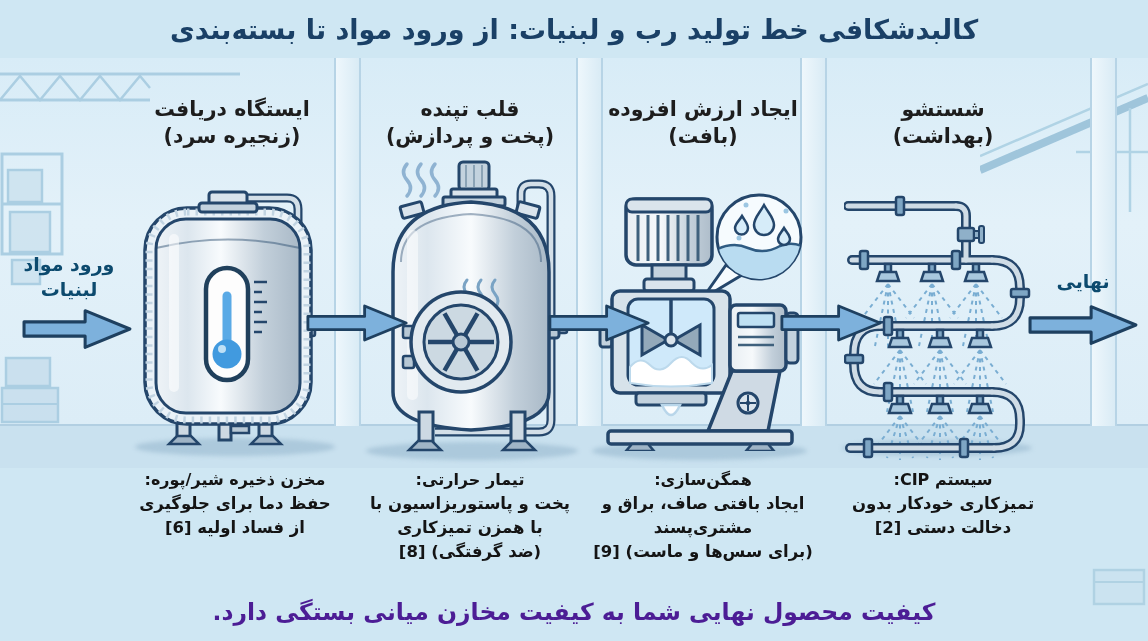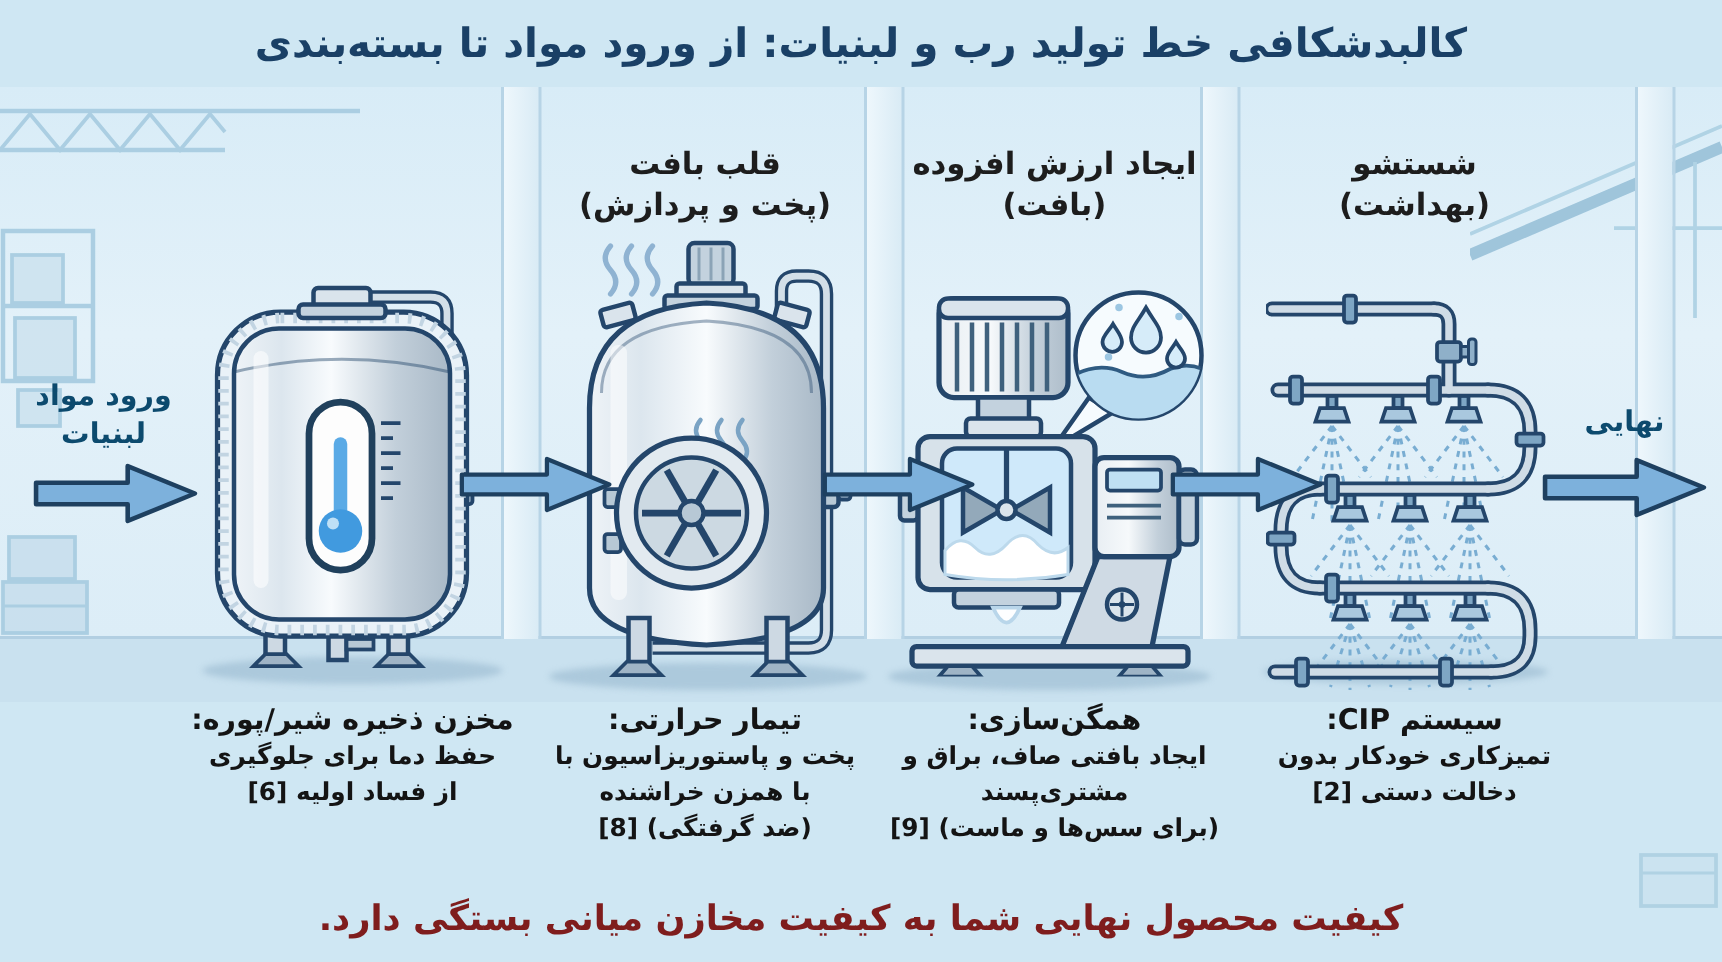--- a/index.html
+++ b/index.html
@@ -11,23 +11,23 @@
   .floor{position:absolute;left:0;top:424px;width:1148px;height:44px;background:#c9e1ef;
          border-top:2px solid #b2cfe2;box-sizing:border-box;}
   .pillar{position:absolute;top:58px;width:27px;height:368px;
           background:linear-gradient(90deg,#eef7fc,#d9ebf5);
           border-left:2px solid #b7d4e6;border-right:2px solid #b7d4e6;box-sizing:border-box;}
   .shadow{position:absolute;background:rgba(144,178,202,.5);border-radius:50%;filter:blur(2px);}
   .title{font-weight:800;font-size:27px;color:#1a4066;text-align:center;direction:rtl;}
   .hdr{font-weight:700;font-size:20.5px;line-height:27px;color:#1d1d1d;text-align:center;direction:rtl;}
   .flow{font-weight:700;font-size:19px;line-height:25px;color:#0c4a6e;text-align:center;direction:rtl;}
   .cap{font-size:16.5px;line-height:24px;color:#141414;font-weight:600;text-align:center;direction:rtl;}
-  .cap .t{display:block;font-weight:700;font-size:19px;}
+  .cap .t{display:block;font-weight:700;font-size:16px;}
   .cap span{display:block;}
-  .footer{font-weight:700;font-size:23.5px;color:#7f1d1d;text-align:center;direction:rtl;}
+  .footer{font-weight:700;font-size:23.5px;color:#4c1d95;text-align:center;direction:rtl;}
   .bg{opacity:.95;}
 </style>
 </head>
 <body>
 
 <div class="canvas">
 
   <div class="scene"></div>
   <div class="floor"></div>
 
@@ -60,22 +60,26 @@
     <line x1="2" y1="16" x2="52" y2="16" stroke="#afd1e3" stroke-width="2"></line>
   </svg>
 
   <div class="pillar" style="left:334px"></div>
   <div class="pillar" style="left:576px"></div>
   <div class="pillar" style="left:800px"></div>
   <div class="pillar" style="left:1090px"></div>
 
   <div class="abs title" style="left:0;top:14px;width:1148px">کالبدشکافی خط تولید رب و لبنیات: از ورود مواد تا بسته‌بندی</div>
 
+  <div class="abs hdr" style="left:122px;top:96px;width:220px">
+    <span>ایستگاه دریافت</span><br>
+    <span>(زنجیره سرد)</span>
+  </div>
   <div class="abs hdr" style="left:360px;top:96px;width:220px">
-    <span>قلب بافت</span><br>
+    <span>قلب تپنده</span><br>
     <span>(پخت و پردازش)</span>
   </div>
   <div class="abs hdr" style="left:593px;top:96px;width:220px">
     <span>ایجاد ارزش افزوده</span><br>
     <span>(بافت)</span>
   </div>
   <div class="abs hdr" style="left:833px;top:96px;width:220px">
     <span>شستشو</span><br>
     <span>(بهداشت)</span>
   </div>
@@ -358,21 +362,21 @@
   </svg>
 
   <div class="abs cap" style="left:110px;top:468px;width:250px">
     <span class="t">مخزن ذخیره شیر/پوره:</span>
     <span>حفظ دما برای جلوگیری</span>
     <span>از فساد اولیه [6]</span>
   </div>
   <div class="abs cap" style="left:345px;top:468px;width:250px">
     <span class="t">تیمار حرارتی:</span>
     <span>پخت و پاستوریزاسیون با</span>
-    <span>با همزن خراشنده</span>
+    <span>با همزن تمیزکاری</span>
     <span>(ضد گرفتگی) [8]</span>
   </div>
   <div class="abs cap" style="left:578px;top:468px;width:250px">
     <span class="t">همگن‌سازی:</span>
     <span>ایجاد بافتی صاف، براق و</span>
     <span>مشتری‌پسند</span>
     <span>(برای سس‌ها و ماست) [9]</span>
   </div>
   <div class="abs cap" style="left:818px;top:468px;width:250px">
     <span class="t">سیستم CIP:</span>

